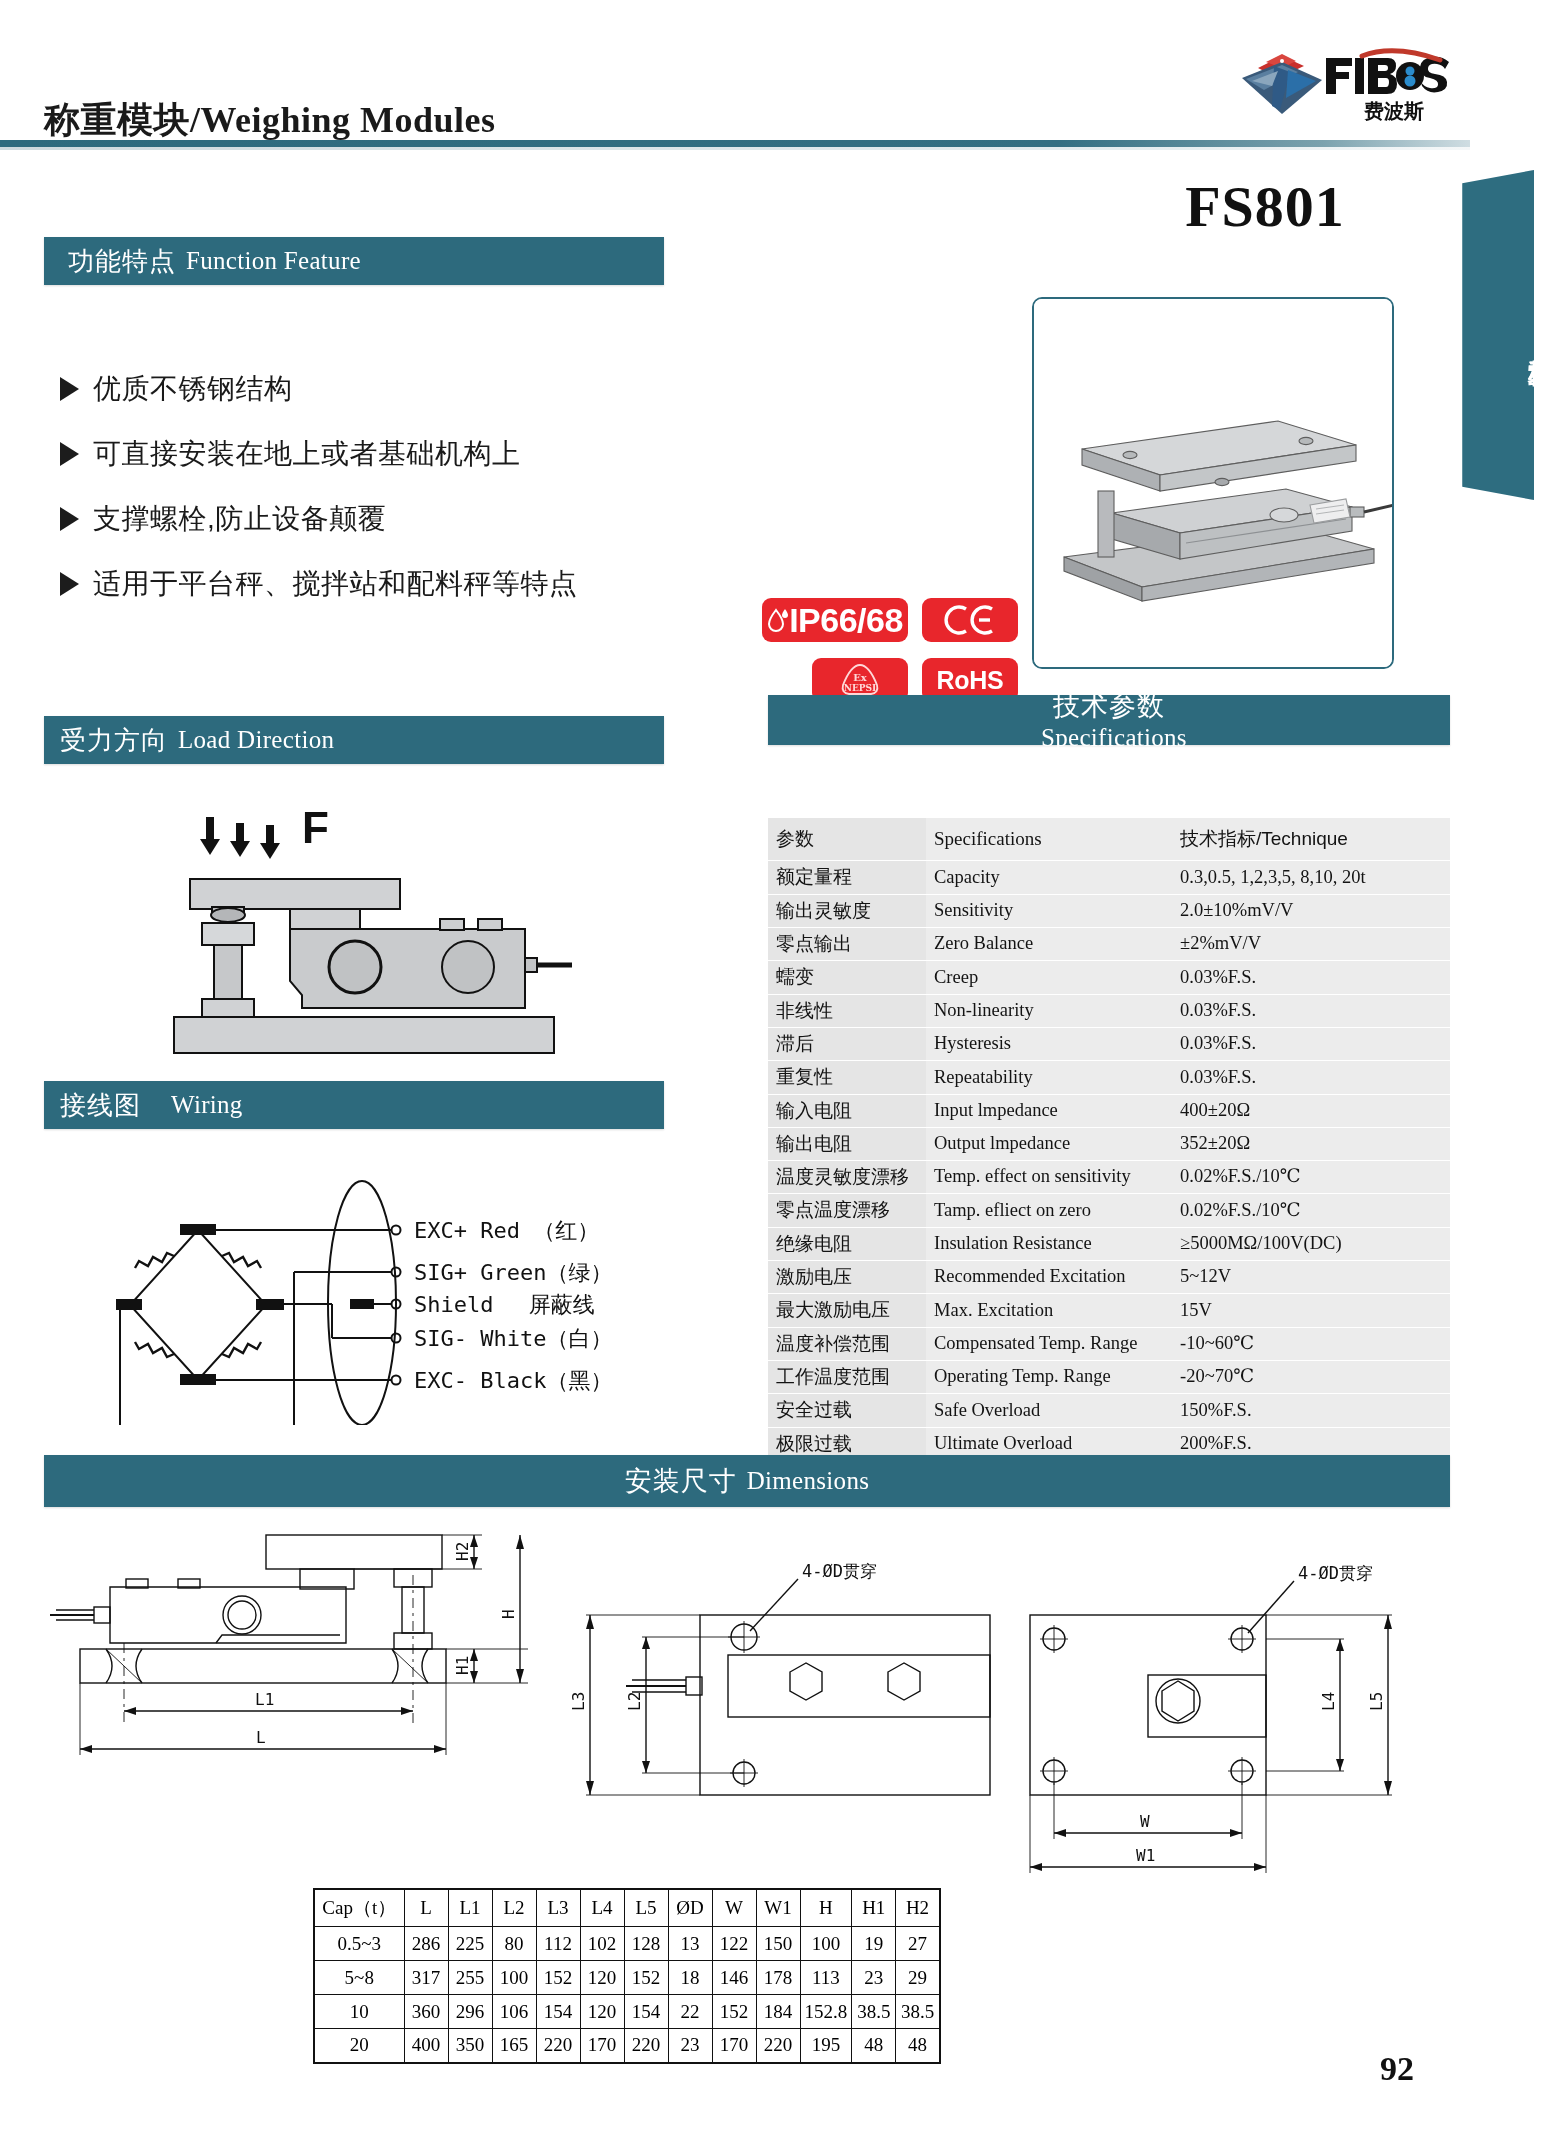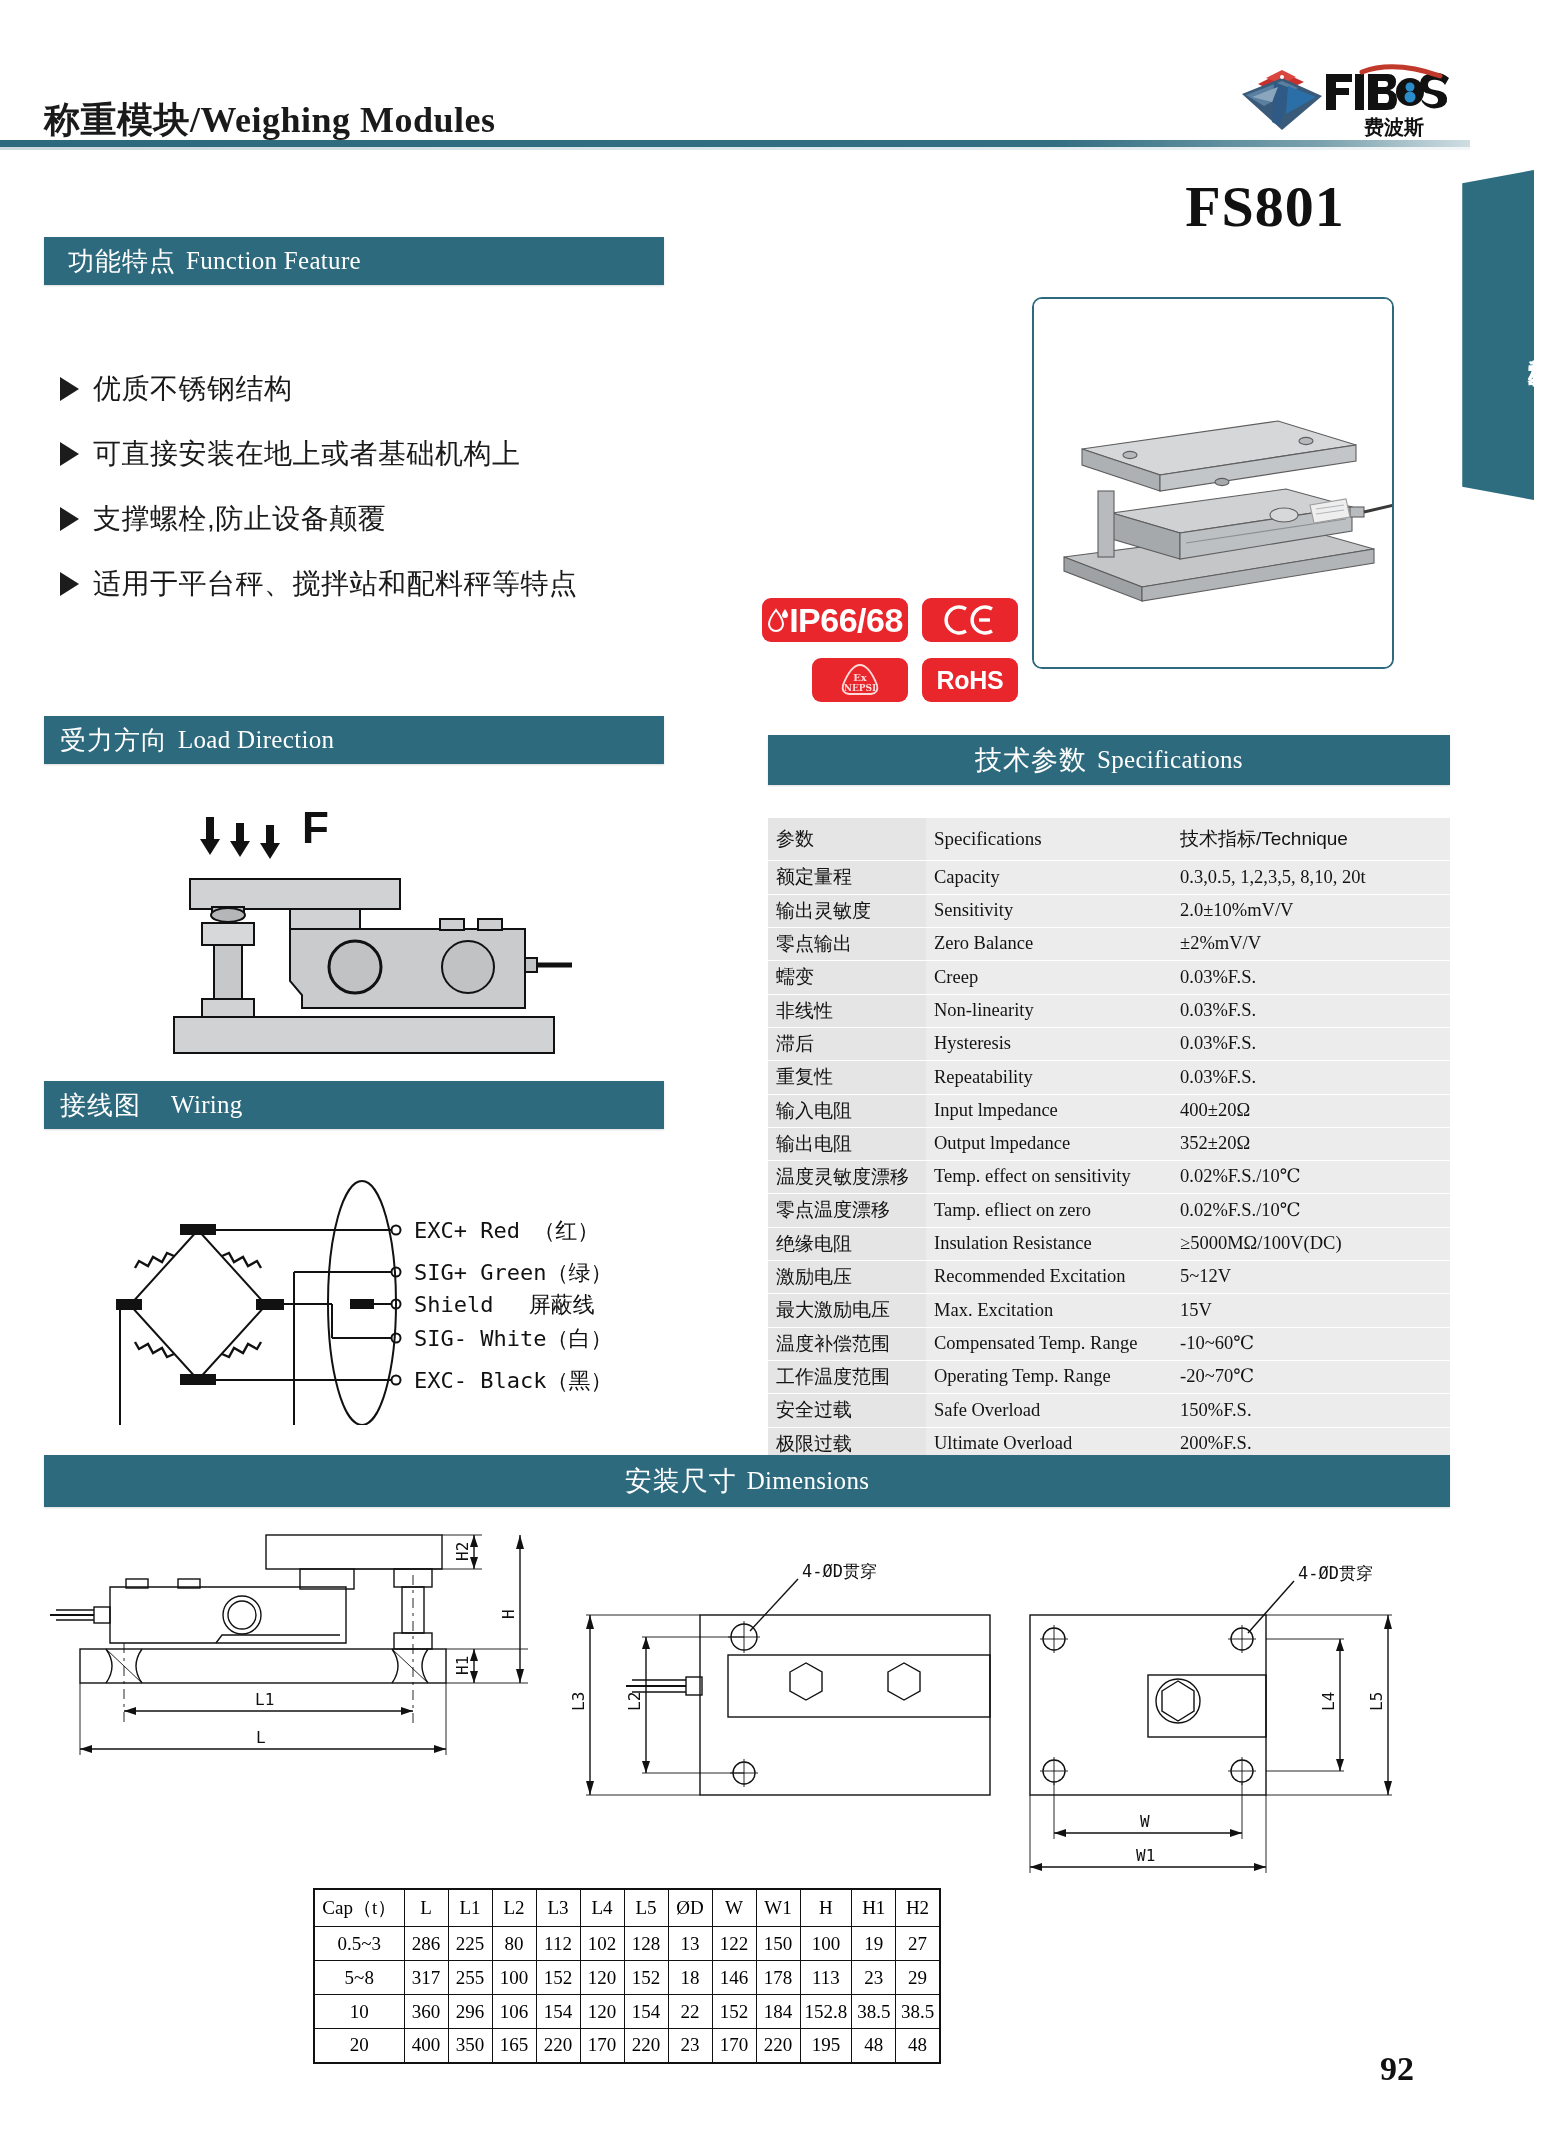--- a/index.html
+++ b/index.html
@@ -21,21 +21,21 @@
   .hdr-rule {
     position: absolute; left: 0; top: 140px; width: 1470px; height: 7px;
     background: linear-gradient(90deg,#2d6a7d 0%, #336f82 72%, #7ba2ae 90%, #cfdde2 100%);
   }
   .hdr-rule-sub {
     position: absolute; left: 0; top: 147px; width: 1470px; height: 3px;
     background: linear-gradient(90deg,#cdd9dd 0%, #e6eef0 80%, #f4f7f8 100%);
   }
 
   
-  .logo { position: absolute; left: 1238px; top: 58px; width: 212px; height: 85px; }
+  .logo { position: absolute; left: 1238px; top: 42px; width: 212px; height: 85px; }
   .logo-mark { position: absolute; left: 0; top: 6px; width: 88px; height: 72px; }
   .logo-text { position: absolute; left: 84px; top: 2px; width: 130px; height: 80px; }
 
   
   .prod-code {
     position: absolute; left: 1100px; top: 173px; width: 330px;
     text-align: center;
     font-family: "Liberation Serif", "DejaVu Serif", serif;
     font-size: 58px; font-weight: 700; color: #111; letter-spacing: 1px;
   }
@@ -64,21 +64,21 @@
   .banner .cn {
     font-size: 26px; font-weight: 400; letter-spacing: 1px;
   }
   .banner .en {
     font-family: "Liberation Serif","DejaVu Serif",serif;
     font-size: 25px; margin-left: 10px; letter-spacing: .3px;
   }
   #banner-function { left: 44px; top: 237px; width: 620px; height: 48px; padding-left: 24px; }
   #banner-load     { left: 44px; top: 716px; width: 620px; height: 48px; padding-left: 16px; }
   #banner-wiring   { left: 44px; top: 1081px; width: 620px; height: 48px; padding-left: 16px; gap: 20px; }
-  #banner-specs    { left: 768px; top: 735px; width: 682px; height: 50px; justify-content: center; }
+  #banner-specs    { left: 768px; top: 695px; width: 682px; height: 50px; justify-content: center; flex-direction: column; }
   #banner-dims     { left: 44px; top: 1455px; width: 1406px; height: 52px; justify-content: center; }
   #banner-specs .cn, #banner-dims .cn { font-size: 27px; }
   #banner-specs .en, #banner-dims .en { font-size: 25px; }
 
   
   .features { position: absolute; left: 60px; top: 370px; width: 640px; }
   .feat-row {
     display: flex; align-items: center; margin-bottom: 27px;
   }
   .feat-arrow {

